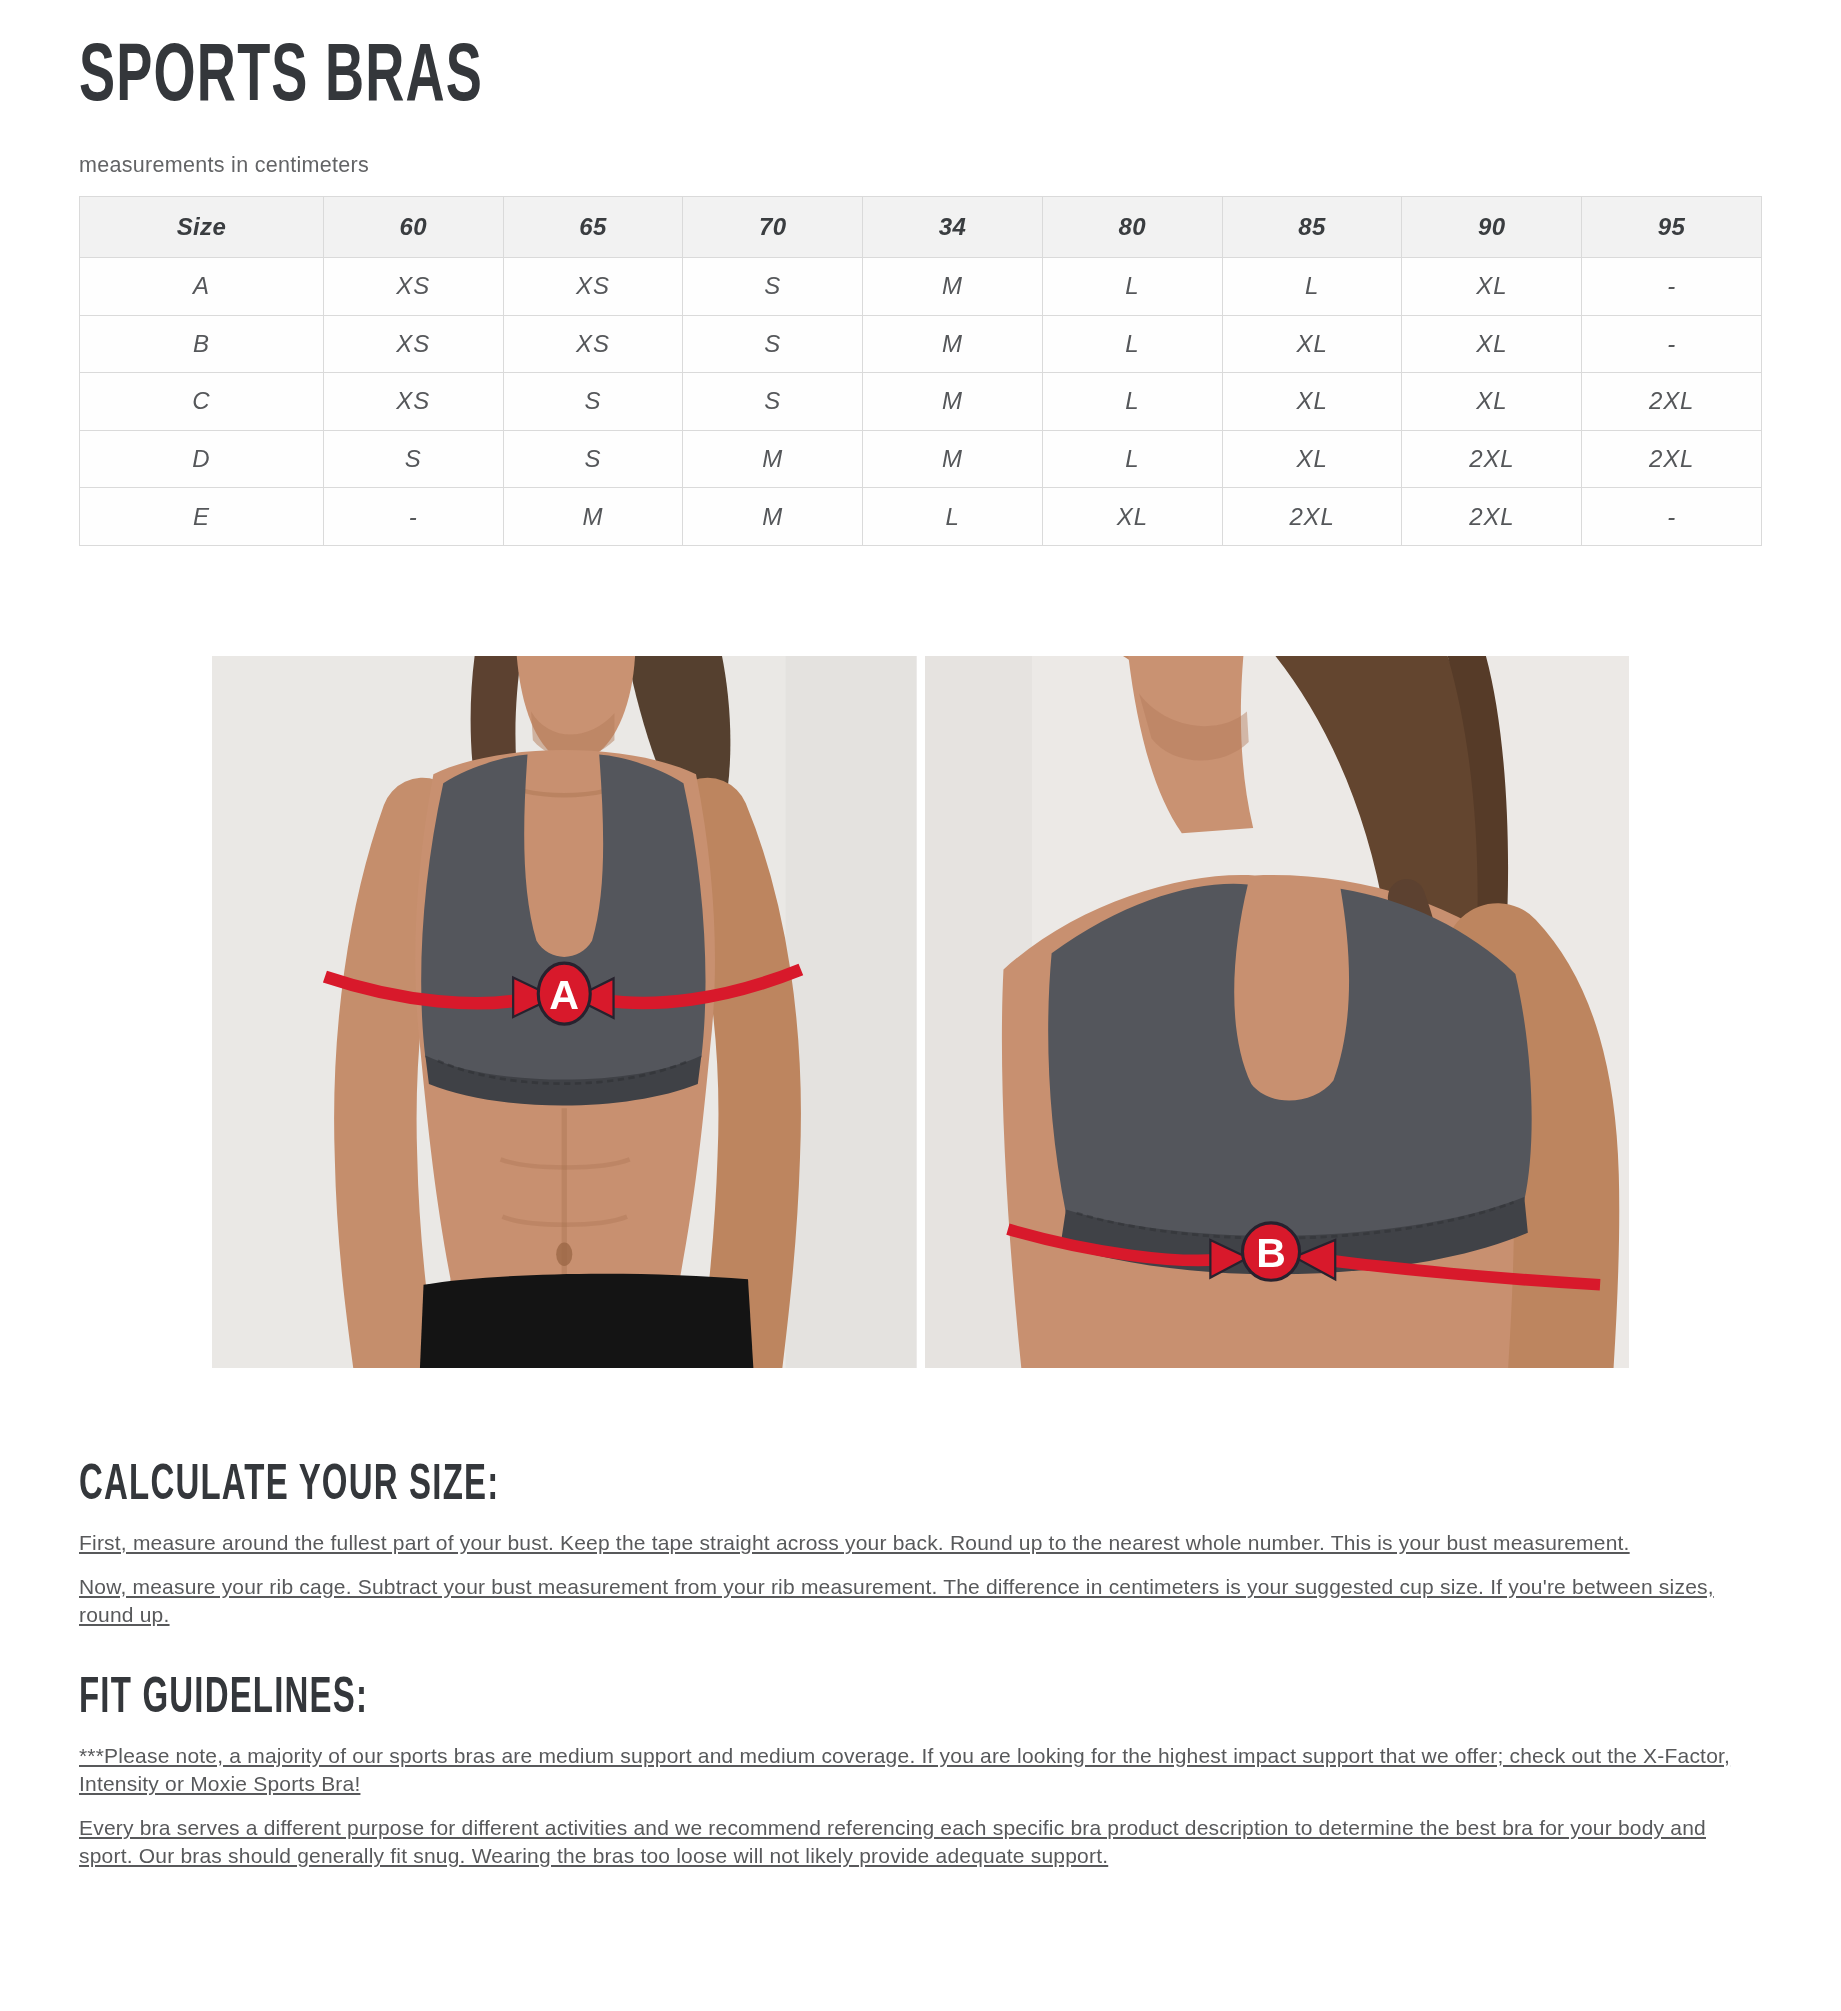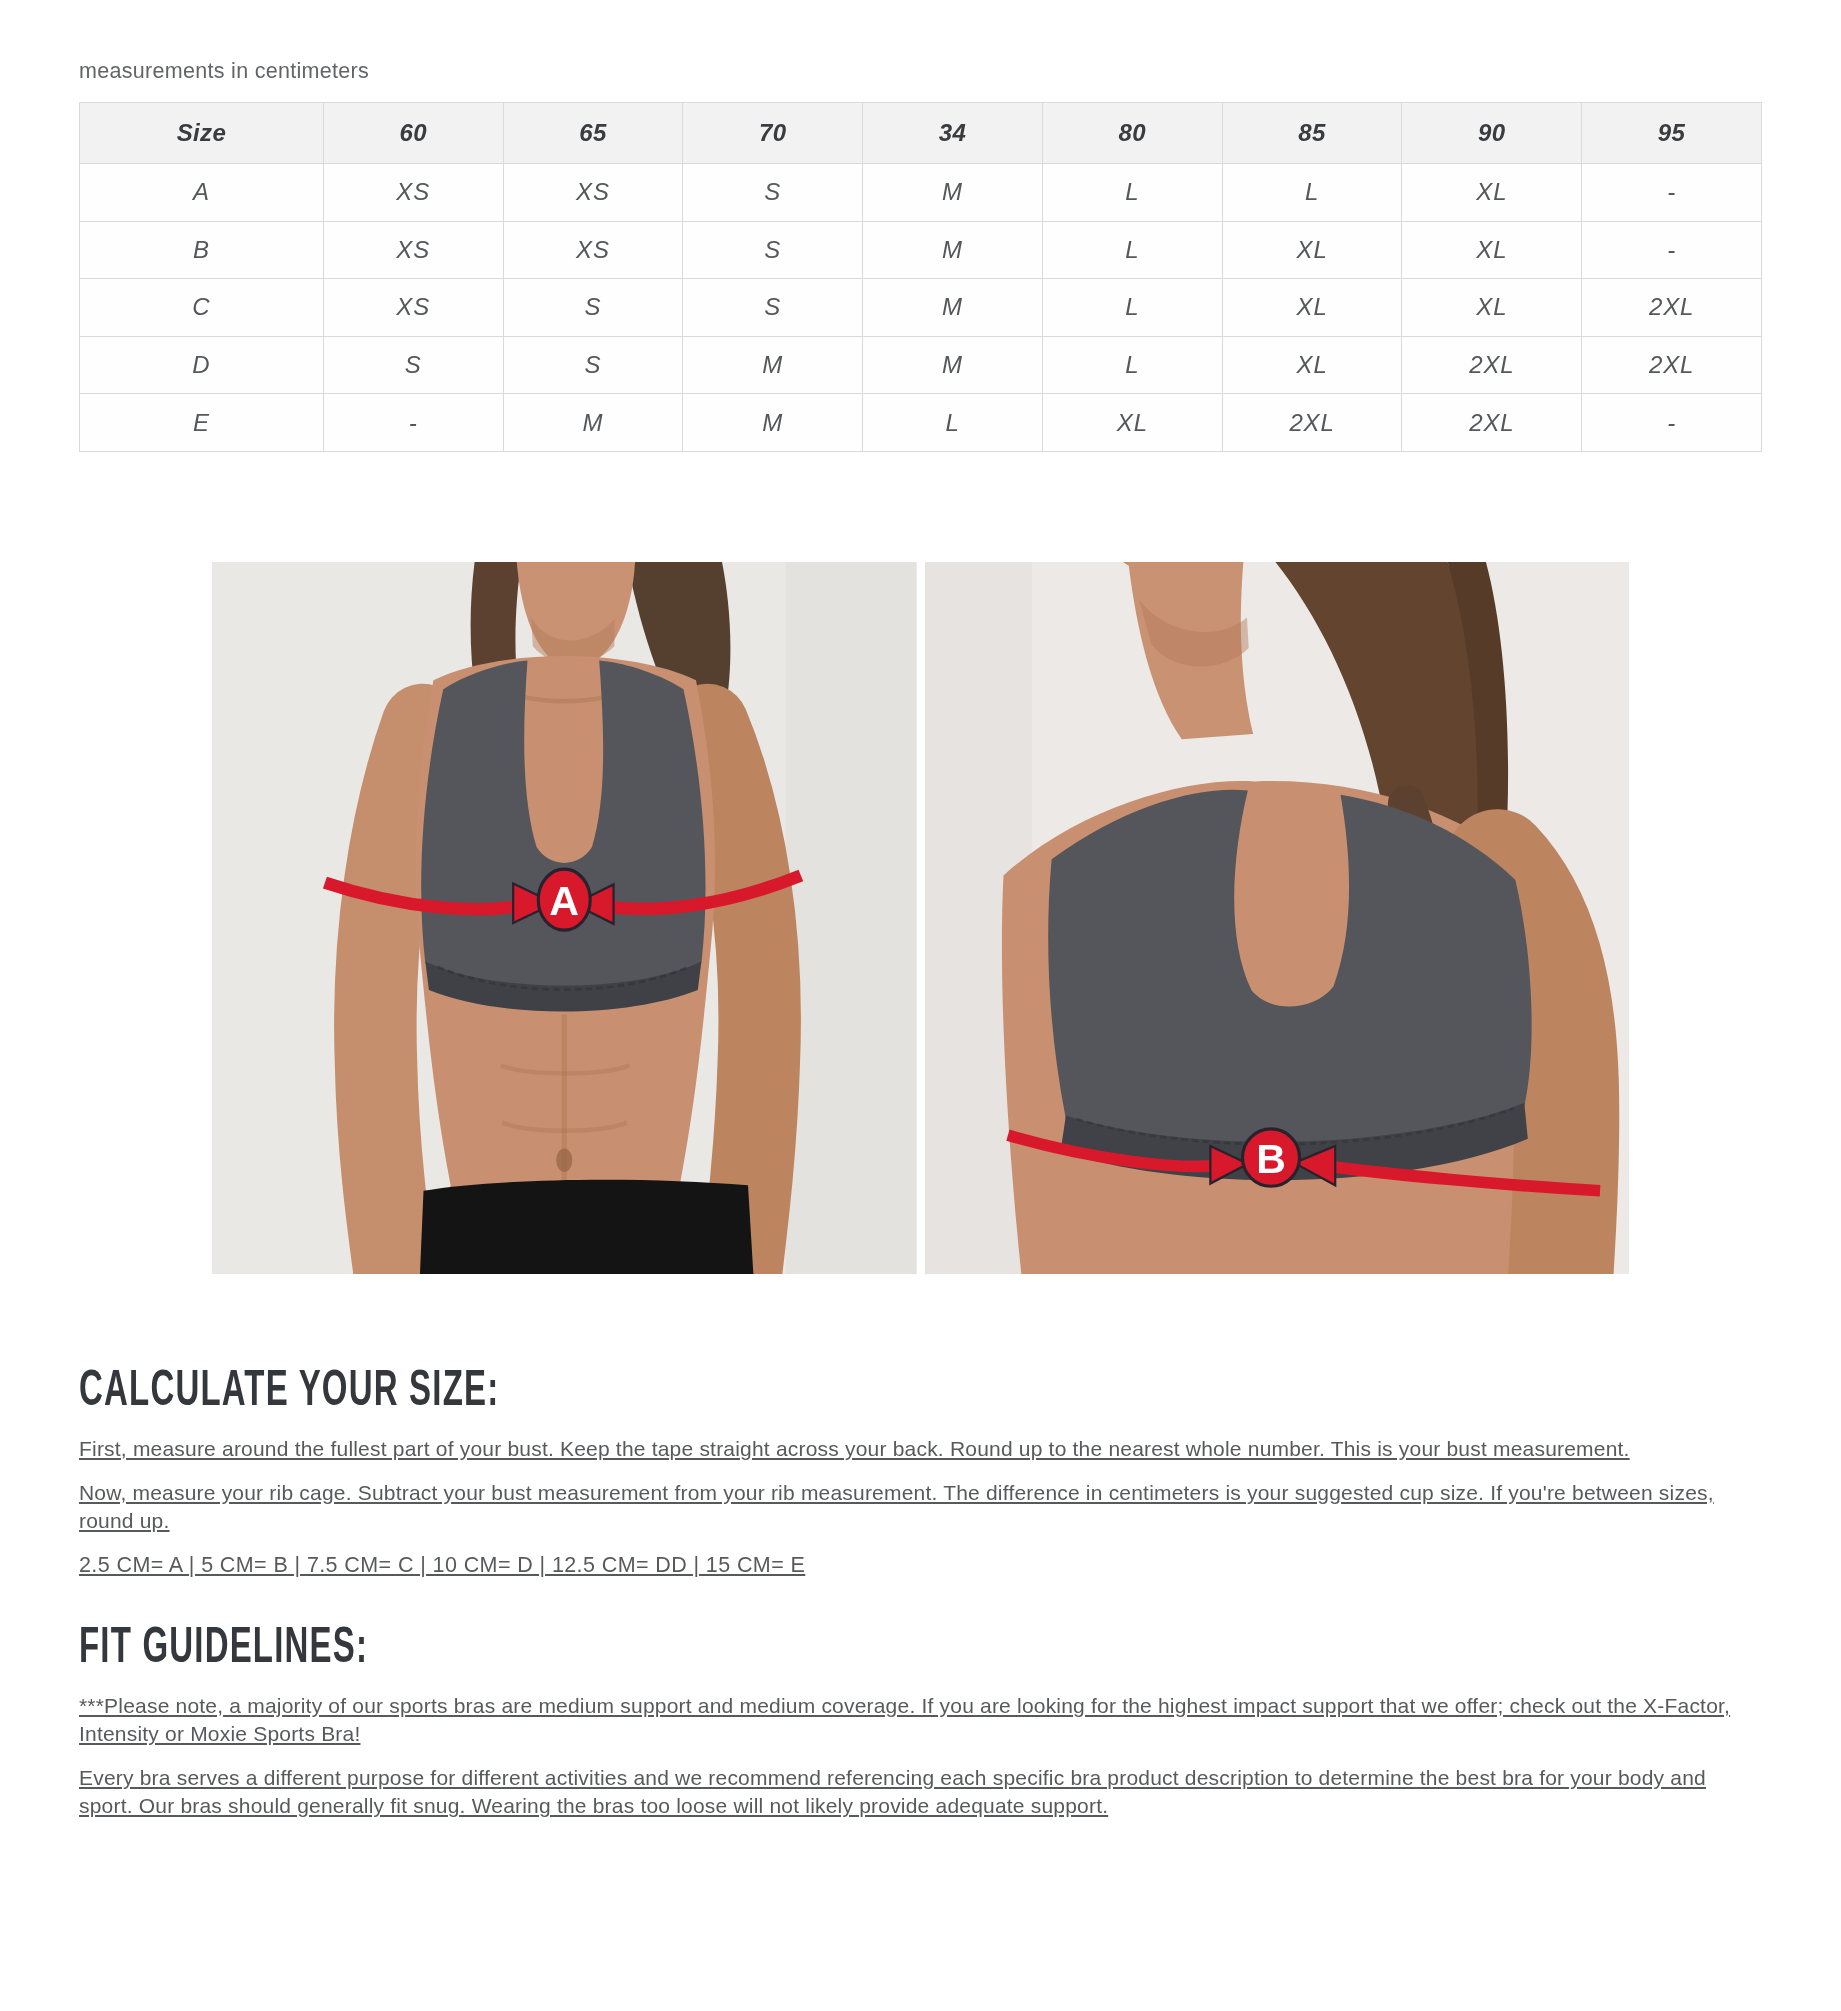--- a/index.html
+++ b/index.html
@@ -51,20 +51,21 @@
     letter-spacing:0.2px;max-width:1684px;text-decoration:underline;
   }
   .formula{margin-top:5.4px;font-size:21.5px;letter-spacing:0.4px;}
   .section-gap{margin-top:18px;}
 </style>
 </head>
 <body>
 
 <div class="page">
 
+  <h1><span class="display">SPORTS BRAS</span></h1>
 
   <p class="subtitle">measurements in centimeters</p>
 
   <table>
     <colgroup>
         <col class="size-col">
       </colgroup>
   <thead>
         <tr>
           <th>Size</th>
@@ -204,21 +205,20 @@
         <circle cx="388" cy="665" r="32" fill="#d8192b" stroke="#27222e" stroke-width="3.5"></circle>
         <text x="388" y="682" text-anchor="middle" font-size="46" font-weight="700" fill="#ffffff" font-family="Liberation Sans, sans-serif">B</text>
       </svg>
     </div>
   </div>
 
   <h2 class="h2-calculate"><span class="display">CALCULATE YOUR SIZE:</span></h2>
   <div class="section-gap"></div>
   <p class="body-text">First, measure around the fullest part of your bust. Keep the tape straight across your back. Round up to the nearest whole number. This is your bust measurement.</p>
   <p class="body-text">Now, measure your rib cage. Subtract your bust measurement from your rib measurement. The difference in centimeters is your suggested cup size. If you're between sizes, round up.</p>
-  <p class="body-text formula">2.5 CM= A | 5 CM= B | 7.5 CM= C | 10 CM= D | 12.5 CM= DD | 15 CM= E</p>
 
   <h2 class="h2-fit"><span class="display">FIT GUIDELINES:</span></h2>
   <div class="section-gap"></div>
   <p class="body-text">***Please note, a majority of our sports bras are medium support and medium coverage. If you are looking for the highest impact support that we offer; check out the X-Factor, Intensity or Moxie Sports Bra!</p>
   <p class="body-text">Every bra serves a different purpose for different activities and we recommend referencing each specific bra product description to determine the best bra for your body and sport. Our bras should generally fit snug. Wearing the bras too loose will not likely provide adequate support.</p>
 
 </div>
 
 
 </body></html>

